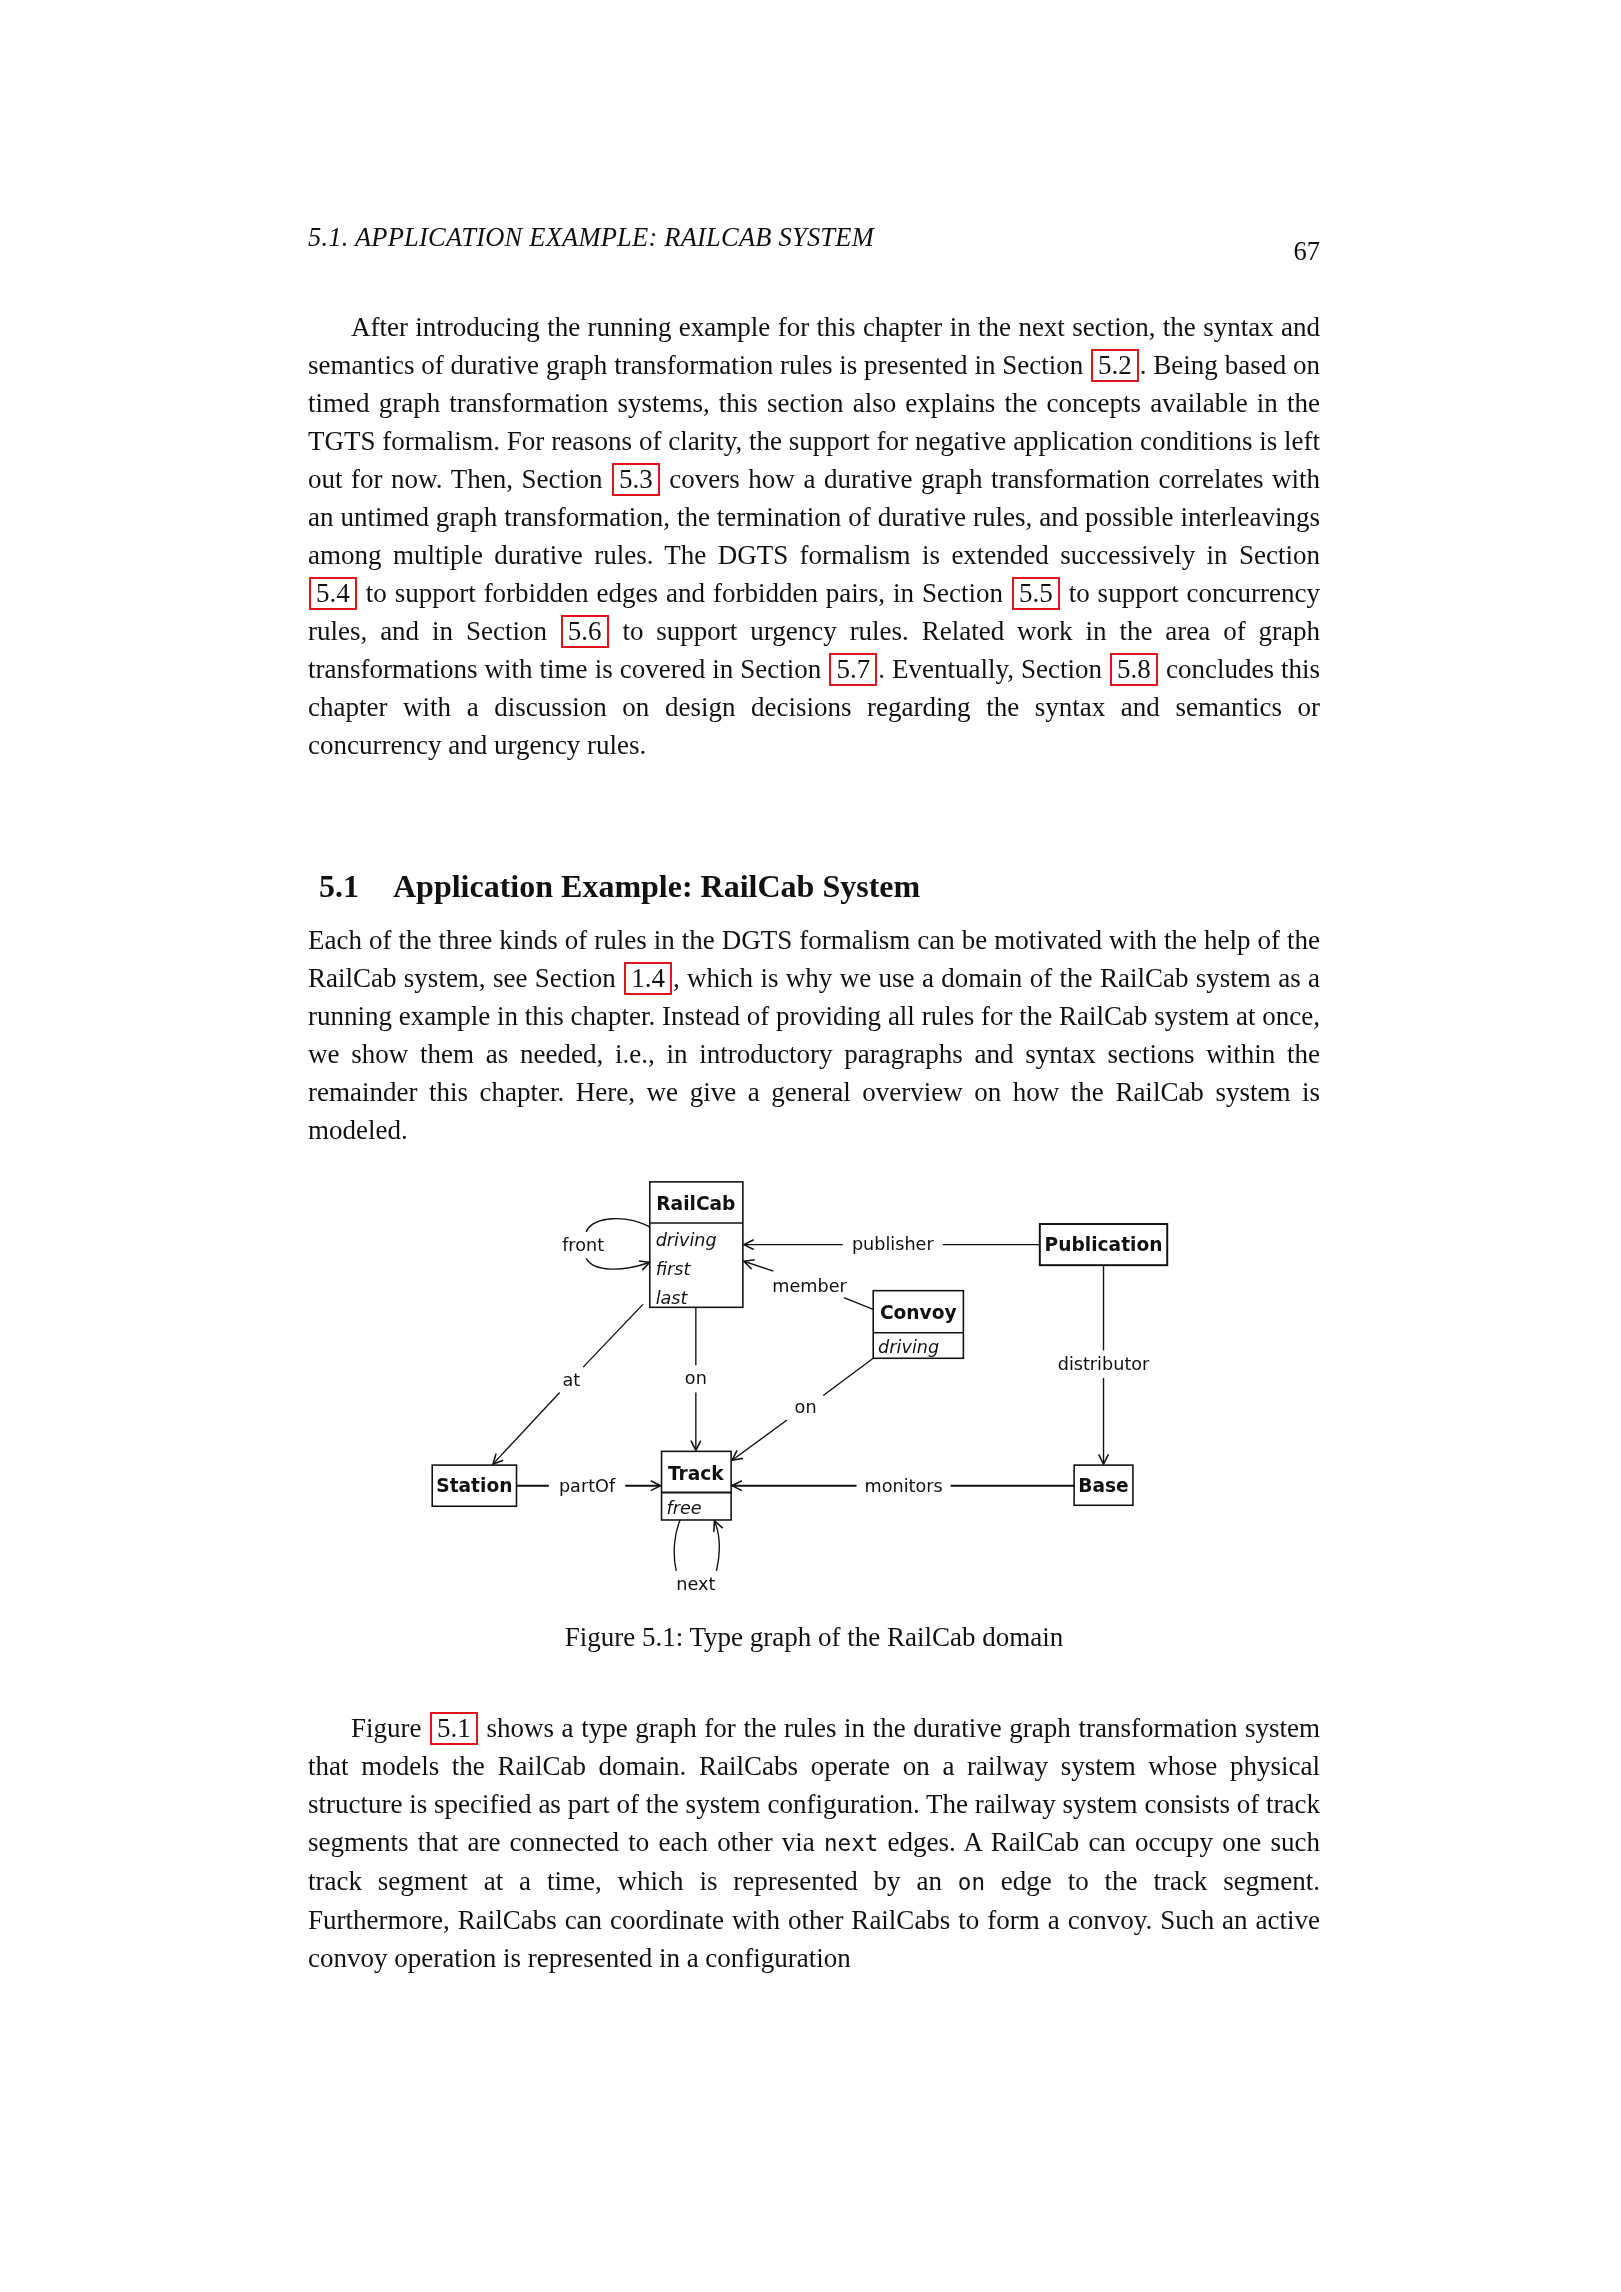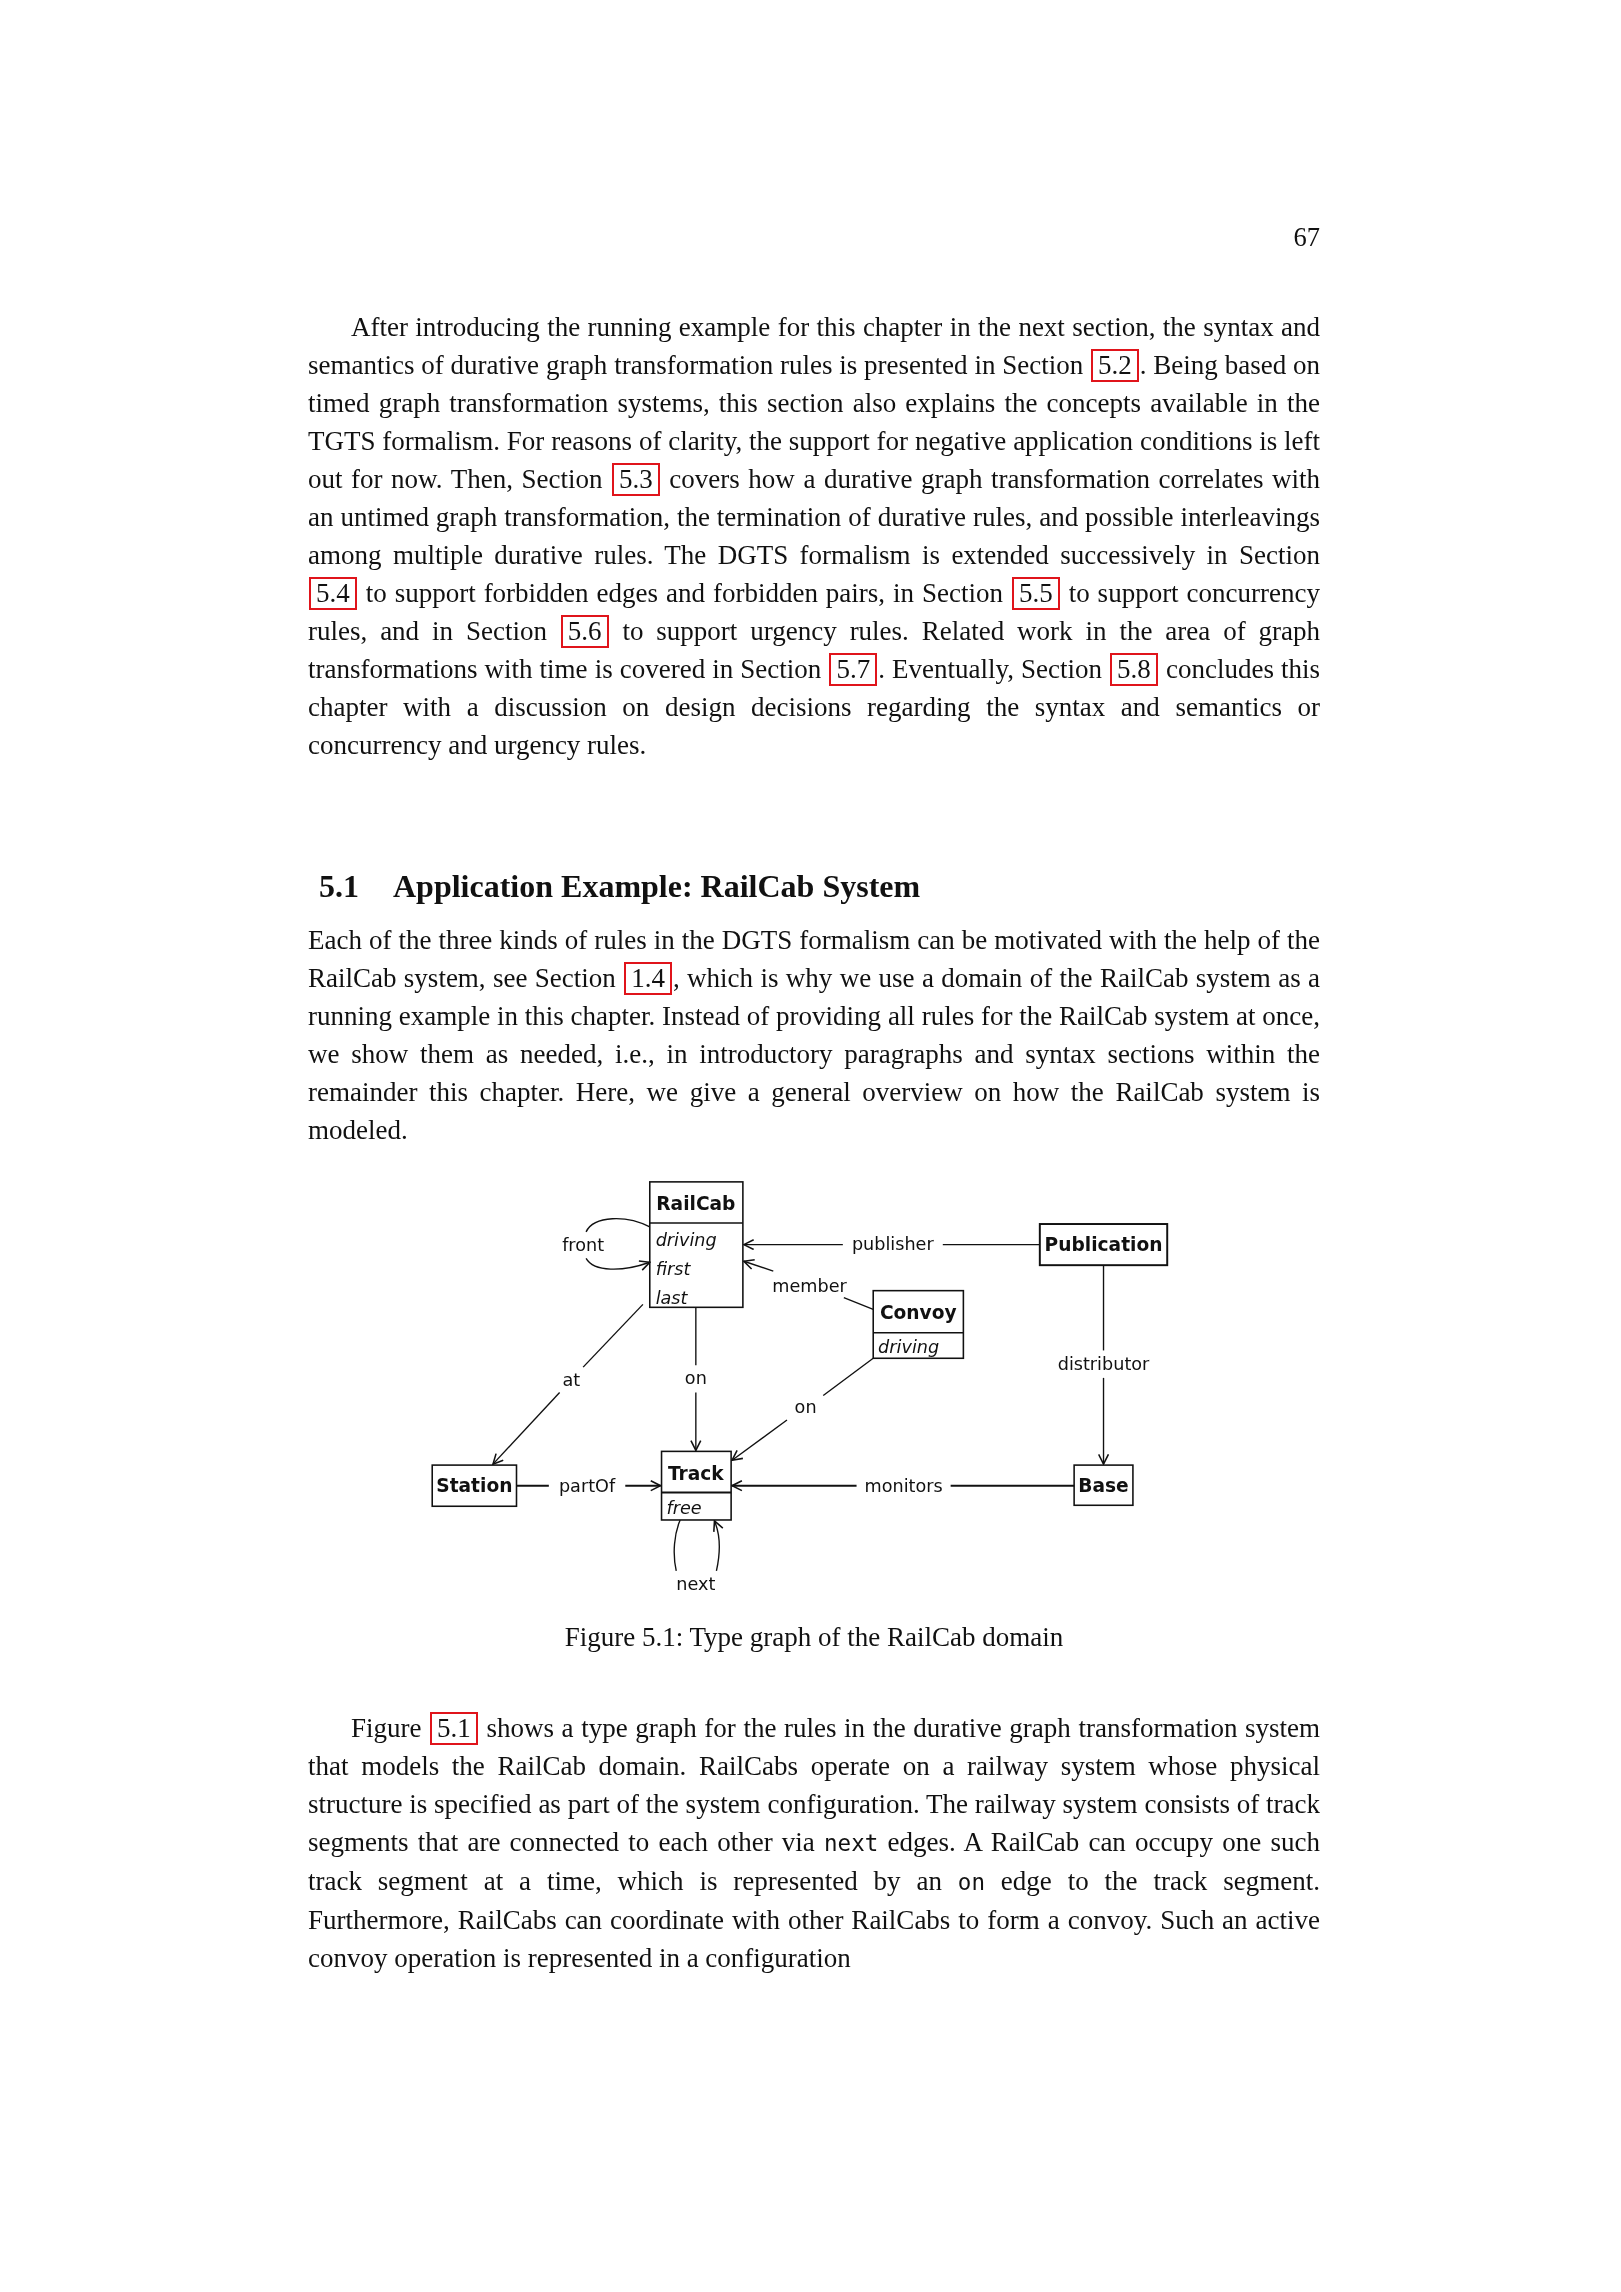--- a/index.html
+++ b/index.html
@@ -1,21 +1,21 @@
 <!DOCTYPE html>
 <html><head>
 <meta charset="utf-8">
 <style>
   html, body { margin: 0; padding: 0; background: #ffffff; }
   body { width: 1621px; height: 2293px; position: relative; overflow: hidden;
          font-family: "Liberation Serif", "DejaVu Serif", serif; color: #111; }
   .running-head { position: absolute; left: 308px; top: 222px; width: 1012px; height: 33px;
                   font-size: 26.5px; font-style: italic; }
   .running-head .title { position: absolute; left: 0; top: 0; letter-spacing: 0.2px; }
-  .running-head .pageno { position: absolute; right: 0; top: 0; font-style: normal; }
+  .running-head .pageno { position: absolute; right: 0; top: 14px; font-style: normal; }
   .para { position: absolute; left: 308px; width: 1012px; font-size: 27px; line-height: 38px;
           text-align: justify; margin: 0; }
   .para.indent { text-indent: 43px; }
   .ref { display: inline-block; border: 2px solid #e0141b; line-height: 29px; padding: 0 5px;
          margin: 0 1px; text-indent: 0; }
   .section-heading { position: absolute; left: 308px; top: 857px; font-size: 32px; font-weight: bold;
                      margin: 11px; }
   .section-heading .num { display: inline-block; width: 74px; }
   .figure { position: absolute; left: 0; top: 0; width: 1392px; height: 1666px; pointer-events: none; }
   .figure svg { position: absolute; left: 0; top: 0; }
@@ -23,20 +23,21 @@
   .diag-bold { font-weight: bold; font-size: 19px; }
   .diag-ital { font-style: italic; }
   .caption { position: absolute; left: 308px; width: 1012px; top: 1622px; text-align: center;
              font-size: 27px; margin: 0; }
   .mono { font-family: "DejaVu Sans Mono", "Liberation Mono", monospace; font-size: 22.5px; }
 </style>
 </head>
 <body>
 
 <div class="running-head">
+  <span class="title">5.1.  APPLICATION EXAMPLE: RAILCAB SYSTEM</span>
   <span class="pageno">67</span>
 </div>
 
 <p class="para indent" style="top: 308px;">After introducing the running example for this chapter in the next section, the syntax and semantics of durative graph transformation rules is presented in Section <span class="ref">5.2</span>. Being based on timed graph transformation systems, this section also explains the concepts available in the TGTS formalism. For reasons of clarity, the support for negative application conditions is left out for now. Then, Section <span class="ref">5.3</span> covers how a durative graph transformation correlates with an untimed graph transformation, the termination of durative rules, and possible interleavings among multiple durative rules. The DGTS formalism is extended successively in Section <span class="ref">5.4</span> to support forbidden edges and forbidden pairs, in Section <span class="ref">5.5</span> to support concurrency rules, and in Section <span class="ref">5.6</span> to support urgency rules. Related work in the area of graph transformations with time is covered in Section <span class="ref">5.7</span>. Eventually, Section <span class="ref">5.8</span> concludes this chapter with a discussion on design decisions regarding the syntax and semantics or concurrency and urgency rules.</p>
 
 <h2 class="section-heading">
   <span class="num">5.1</span><span>Application Example: RailCab System</span>
 </h2>
 
 <p class="para" style="top: 921px;">Each of the three kinds of rules in the DGTS formalism can be motivated with the help of the RailCab system, see Section <span class="ref">1.4</span>, which is why we use a domain of the RailCab system as a running example in this chapter. Instead of providing all rules for the RailCab system at once, we show them as needed, i.e., in introductory paragraphs and syntax sections within the remainder this chapter. Here, we give a general overview on how the RailCab system is modeled.</p>

